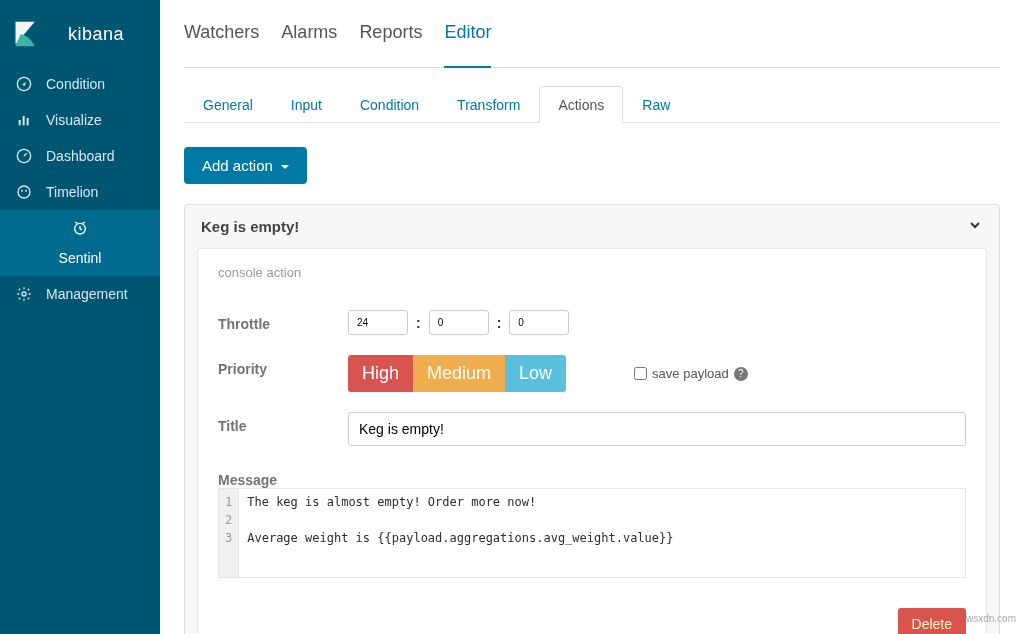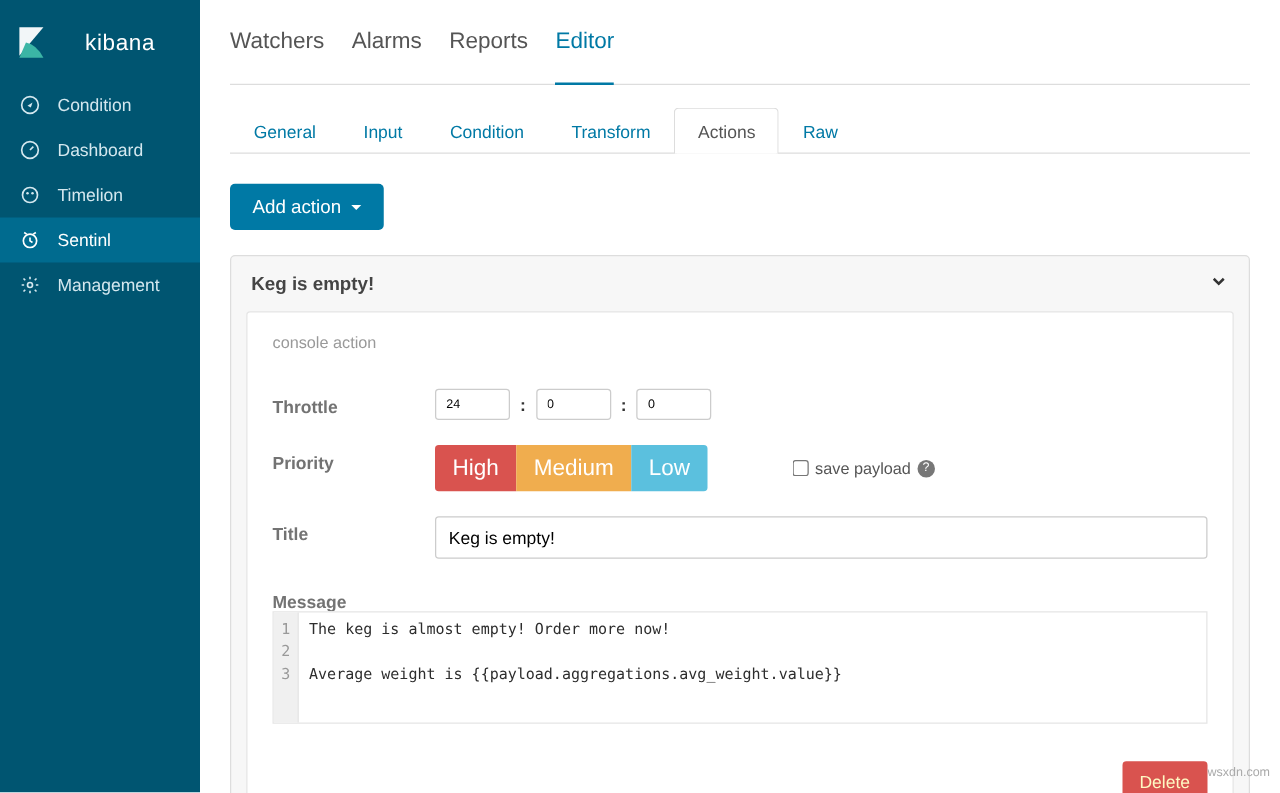--- a/index.html
+++ b/index.html
@@ -5,21 +5,21 @@
 * { margin: 0; padding: 0; box-sizing: border-box; }
 body { font-family: -apple-system, BlinkMacSystemFont, "Segoe UI", Helvetica, Arial, sans-serif; font-size: 14px; color: #2d2d2d; background: #fff; }
 .app { display: flex; width: 1024px; height: 634px; overflow: hidden; }
 
 
 .sidebar { width: 160px; background: #005571; color: #fff; flex-shrink: 0; }
 .logo-area { display: flex; align-items: center; padding: 20px 12px 18px; gap: 28px; }
 .logo-area svg { width: 28px; height: 28px; }
 .brand { font-size: 18px; letter-spacing: .5px; }
 .nav-item { display: flex; align-items: center; gap: 14px; padding: 10px 16px; color: #d4e8ef; cursor: pointer; font-size: 14px; }
-.nav-item.active { background: #006b8f; color: #fff; }
+.nav-item.active { background: #006b8f; color: #fff; flex-direction: column; }
 .nav-item svg { width: 16px; height: 16px; flex-shrink: 0; }
 
 
 .main { flex: 1; overflow: auto; padding: 0 24px 24px; }
 .top-tabs { display: flex; gap: 22px; padding: 22px 0 14px; border-bottom: 1px solid #ddd; margin-bottom: 18px; }
 .top-tab { font-size: 18px; color: #555; cursor: pointer; padding-bottom: 10px; }
 .top-tab.active { color: #0079a5; border-bottom: 2px solid #0079a5; margin-bottom: -15px; }
 .sub-tabs { display: flex; border-bottom: 1px solid #ddd; margin-bottom: 24px; }
 .sub-tab { padding: 10px 18px; color: #0079a5; cursor: pointer; font-size: 14px; border: 1px solid transparent; border-bottom: none; margin-bottom: -1px; }
 .sub-tab.active { border-color: #ddd; background: #fff; color: #555; border-radius: 4px 4px 0 0; }
@@ -76,20 +76,28 @@
         </svg>
       <span class="brand">kibana</span>
     </div>
 
     <div class="nav-item">
       <svg viewBox="0 0 24 24">
           <circle cx="12" cy="12" r="10" fill="none" stroke="currentColor" stroke-width="2"></circle>
           <path d="M15 9l-2 6-4-2z" fill="currentColor"></path>
         </svg>
       <span>Condition</span>
+    </div>
+    <div class="nav-item">
+      <svg viewBox="0 0 24 24">
+          <rect x="4" y="12" width="3" height="8" fill="currentColor"></rect>
+          <rect x="10" y="6" width="3" height="14" fill="currentColor"></rect>
+          <rect x="16" y="9" width="3" height="11" fill="currentColor"></rect>
+        </svg>
+      <span>Visualize</span>
     </div>
     <div class="nav-item">
       <svg viewBox="0 0 24 24">
           <circle cx="12" cy="12" r="10" fill="none" stroke="currentColor" stroke-width="2"></circle>
           <path d="M12 12l4-4" stroke="currentColor" stroke-width="2"></path>
         </svg>
       <span>Dashboard</span>
     </div>
     <div class="nav-item">
       <svg viewBox="0 0 24 24">

